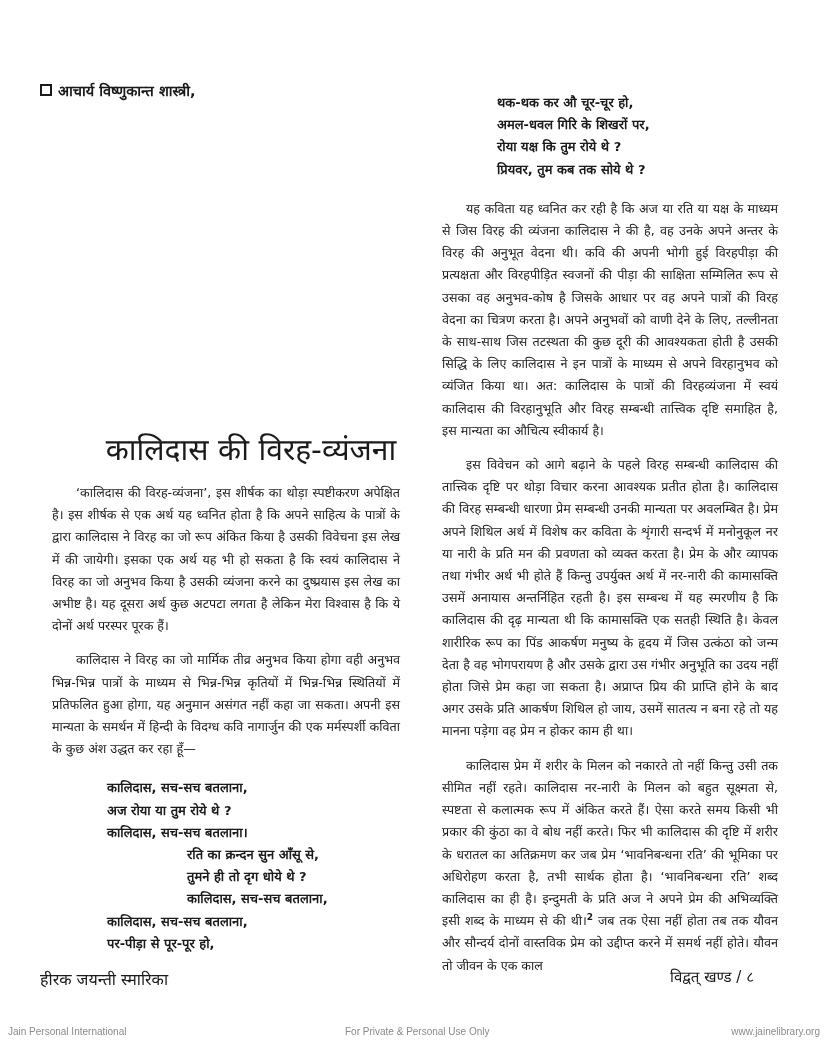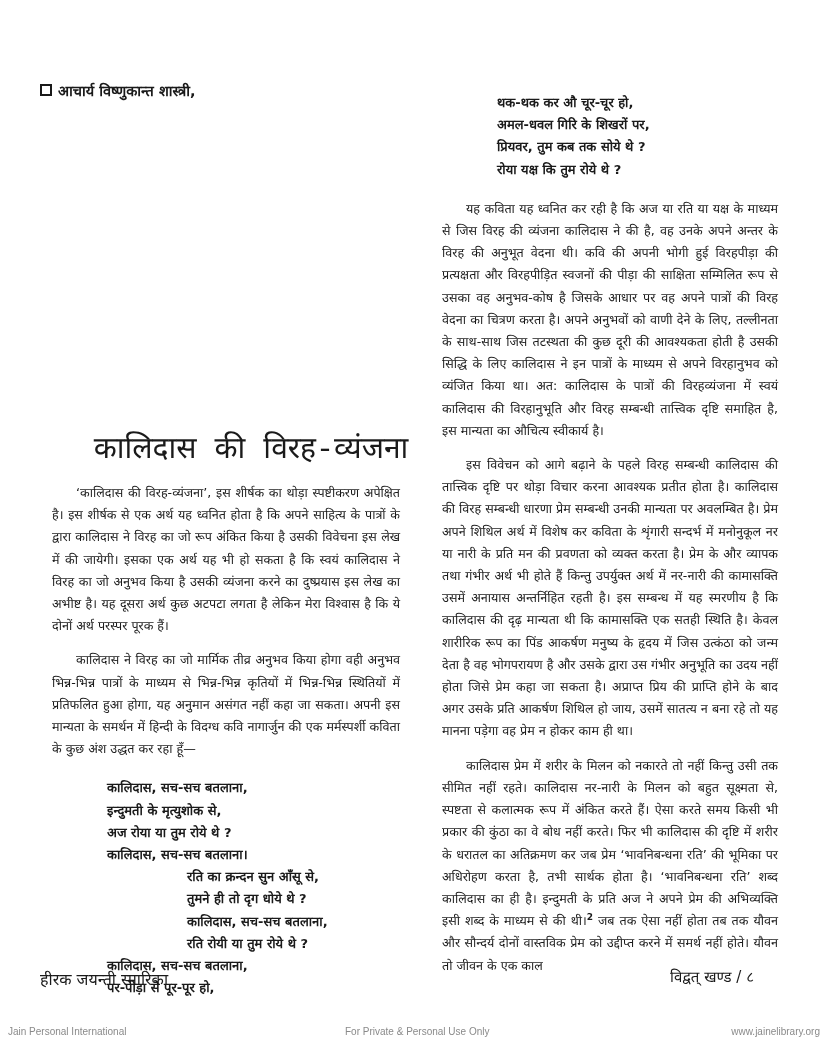--- a/index.html
+++ b/index.html
@@ -9,21 +9,21 @@
   }
   .page { position: absolute; left: 0; top: 0; width: 792px; height: 1052px; }
   .author-line {
     position: absolute; left: 40px; top: 80px; font-size: 14.5px; font-weight: bold;
     display: flex; align-items: center; gap: 6px;
   }
   .checkbox-icon { width: 12px; height: 12px; border: 2px solid #1a1a1a; display: inline-block; box-sizing: border-box; }
   .col { position: absolute; font-size: 12.6px; line-height: 22.2px; text-align: justify; }
   .col-left { left: 40px; top: 430px; width: 372px; }
   .col-right { left: 430px; top: 75px; width: 360px; }
-  .title { font-size: 30px; text-align: center; margin: 0 0 0 0; line-height: 40px; font-weight: normal; padding-left: 50px; font-family: Liberation Mono, monospace; }
+  .title { font-size: 30px; text-align: center; margin: 0 0 0 0; line-height: 40px; font-weight: normal; padding-left: 50px; }
   .para { margin: 12px; text-indent: 24px; }
   .poem { margin: 17px; font-weight: bold; font-size: 13px; }
   .poem .ln { display: block; white-space: nowrap; }
   .poem-a { padding-left: 50px; }
   .poem-b { padding-left: 130px; }
   .poem-right { padding-left: 50px; }
   sup { font-size: 9px; line-height: 0; font-weight: bold; }
   .footer-left { position: absolute; left: 40px; top: 968px; font-size: 16px; }
   .footer-right { position: absolute; right: 38px; top: 966px; font-size: 15px; }
   .bottom-bar { position: absolute; left: 0; top: 1026px; width: 828px; font-family: "Liberation Sans", sans-serif; font-size: 10px; color: #8a8a8a; }
@@ -39,41 +39,39 @@
 
   <div class="author-line">
     <span class="checkbox-icon"></span>
     <span>आचार्य विष्णुकान्त शास्त्री,</span>
   </div>
 
   <div class="col col-right">
     <div class="poem poem-right">
       <span class="ln">थक-थक कर औ चूर-चूर हो,</span>
       <span class="ln">अमल-धवल गिरि के शिखरों पर,</span>
+      <span class="ln">रोया यक्ष कि तुम रोये थे ?</span>
       <span class="ln">प्रियवर, तुम कब तक सोये थे ?</span>
-      <span class="ln">रोया यक्ष कि तुम रोये थे ?</span>
     </div>
     <p class="para">यह कविता यह ध्वनित कर रही है कि अज या रति या यक्ष के माध्यम से जिस विरह की व्यंजना कालिदास ने की है, वह उनके अपने अन्तर के विरह की अनुभूत वेदना थी। कवि की अपनी भोगी हुई विरहपीड़ा की प्रत्यक्षता और विरहपीड़ित स्वजनों की पीड़ा की साक्षिता सम्मिलित रूप से उसका वह अनुभव-कोष है जिसके आधार पर वह अपने पात्रों की विरह वेदना का चित्रण करता है। अपने अनुभवों को वाणी देने के लिए, तल्लीनता के साथ-साथ जिस तटस्थता की कुछ दूरी की आवश्यकता होती है उसकी सिद्धि के लिए कालिदास ने इन पात्रों के माध्यम से अपने विरहानुभव को व्यंजित किया था। अत: कालिदास के पात्रों की विरहव्यंजना में स्वयं कालिदास की विरहानुभूति और विरह सम्बन्धी तात्त्विक दृष्टि समाहित है, इस मान्यता का औचित्य स्वीकार्य है।</p>
     <p class="para">इस विवेचन को आगे बढ़ाने के पहले विरह सम्बन्धी कालिदास की तात्त्विक दृष्टि पर थोड़ा विचार करना आवश्यक प्रतीत होता है। कालिदास की विरह सम्बन्धी धारणा प्रेम सम्बन्धी उनकी मान्यता पर अवलम्बित है। प्रेम अपने शिथिल अर्थ में विशेष कर कविता के शृंगारी सन्दर्भ में मनोनुकूल नर या नारी के प्रति मन की प्रवणता को व्यक्त करता है। प्रेम के और व्यापक तथा गंभीर अर्थ भी होते हैं किन्तु उपर्युक्त अर्थ में नर-नारी की कामासक्ति उसमें अनायास अन्तर्निहित रहती है। इस सम्बन्ध में यह स्मरणीय है कि कालिदास की दृढ़ मान्यता थी कि कामासक्ति एक सतही स्थिति है। केवल शारीरिक रूप का पिंड आकर्षण मनुष्य के हृदय में जिस उत्कंठा को जन्म देता है वह भोगपरायण है और उसके द्वारा उस गंभीर अनुभूति का उदय नहीं होता जिसे प्रेम कहा जा सकता है। अप्राप्त प्रिय की प्राप्ति होने के बाद अगर उसके प्रति आकर्षण शिथिल हो जाय, उसमें सातत्य न बना रहे तो यह मानना पड़ेगा वह प्रेम न होकर काम ही था।</p>
     <p class="para"><span>कालिदास प्रेम में शरीर के मिलन को नकारते तो नहीं किन्तु उसी तक सीमित नहीं रहते। कालिदास नर-नारी के मिलन को बहुत सूक्ष्मता से, स्पष्टता से कलात्मक रूप में अंकित करते हैं। ऐसा करते समय किसी भी प्रकार की कुंठा का वे बोध नहीं करते। फिर भी कालिदास की दृष्टि में शरीर के धरातल का अतिक्रमण कर जब प्रेम ‘भावनिबन्धना रति’ की भूमिका पर अधिरोहण करता है, तभी सार्थक होता है। ‘भावनिबन्धना रति’ शब्द कालिदास का ही है। इन्दुमती के प्रति अज ने अपने प्रेम की अभिव्यक्ति इसी शब्द के माध्यम से की थी।</span><sup>2</sup><span> जब तक ऐसा नहीं होता तब तक यौवन और सौन्दर्य दोनों वास्तविक प्रेम को उद्दीप्त करने में समर्थ नहीं होते। यौवन तो जीवन के एक काल</span></p>
   </div>
 
   <div class="col col-left">
     <h1 class="title">कालिदास की विरह-व्यंजना</h1>
     <p class="para">‘कालिदास की विरह-व्यंजना’, इस शीर्षक का थोड़ा स्पष्टीकरण अपेक्षित है। इस शीर्षक से एक अर्थ यह ध्वनित होता है कि अपने साहित्य के पात्रों के द्वारा कालिदास ने विरह का जो रूप अंकित किया है उसकी विवेचना इस लेख में की जायेगी। इसका एक अर्थ यह भी हो सकता है कि स्वयं कालिदास ने विरह का जो अनुभव किया है उसकी व्यंजना करने का दुष्प्रयास इस लेख का अभीष्ट है। यह दूसरा अर्थ कुछ अटपटा लगता है लेकिन मेरा विश्वास है कि ये दोनों अर्थ परस्पर पूरक हैं।</p>
     <p class="para">कालिदास ने विरह का जो मार्मिक तीव्र अनुभव किया होगा वही अनुभव भिन्न-भिन्न पात्रों के माध्यम से भिन्न-भिन्न कृतियों में भिन्न-भिन्न स्थितियों में प्रतिफलित हुआ होगा, यह अनुमान असंगत नहीं कहा जा सकता। अपनी इस मान्यता के समर्थन में हिन्दी के विदग्ध कवि नागार्जुन की एक मर्मस्पर्शी कविता के कुछ अंश उद्धत कर रहा हूँ—</p>
     <div class="poem">
       <span class="ln poem-a">कालिदास, सच-सच बतलाना,</span>
-      <span class="ln poem-a">इन्दुमती के मृत्युशोक से,</span>
       <span class="ln poem-a">अज रोया या तुम रोये थे ?</span>
       <span class="ln poem-a">कालिदास, सच-सच बतलाना।</span>
       <span class="ln poem-b">रति का क्रन्दन सुन आँसू से,</span>
       <span class="ln poem-b">तुमने ही तो दृग धोये थे ?</span>
       <span class="ln poem-b">कालिदास, सच-सच बतलाना,</span>
-      <span class="ln poem-b">रति रोयी या तुम रोये थे ?</span>
       <span class="ln poem-a">कालिदास, सच-सच बतलाना,</span>
       <span class="ln poem-a">पर-पीड़ा से पूर-पूर हो,</span>
     </div>
   </div>
 
   <div class="footer-left">हीरक जयन्ती स्मारिका</div>
   <div class="footer-right">विद्वत् खण्ड / ८</div>
 
   <div class="bottom-bar">
     <span class="bb-left">Jain Personal International</span>

